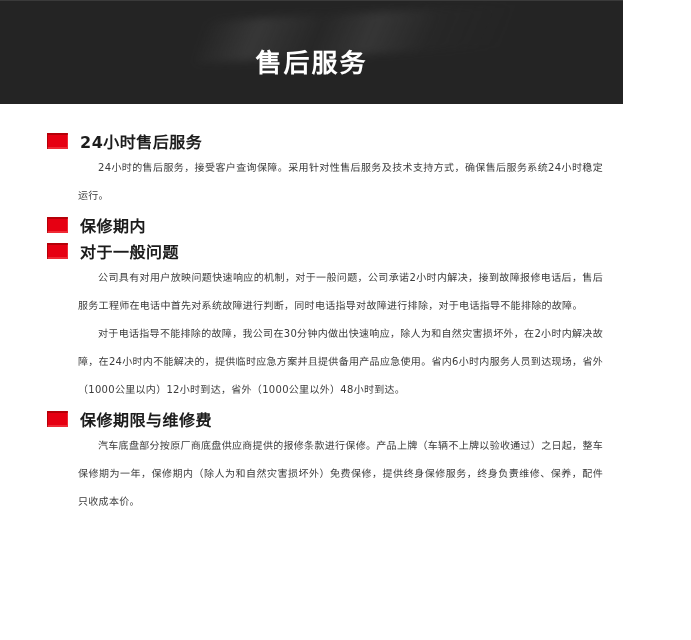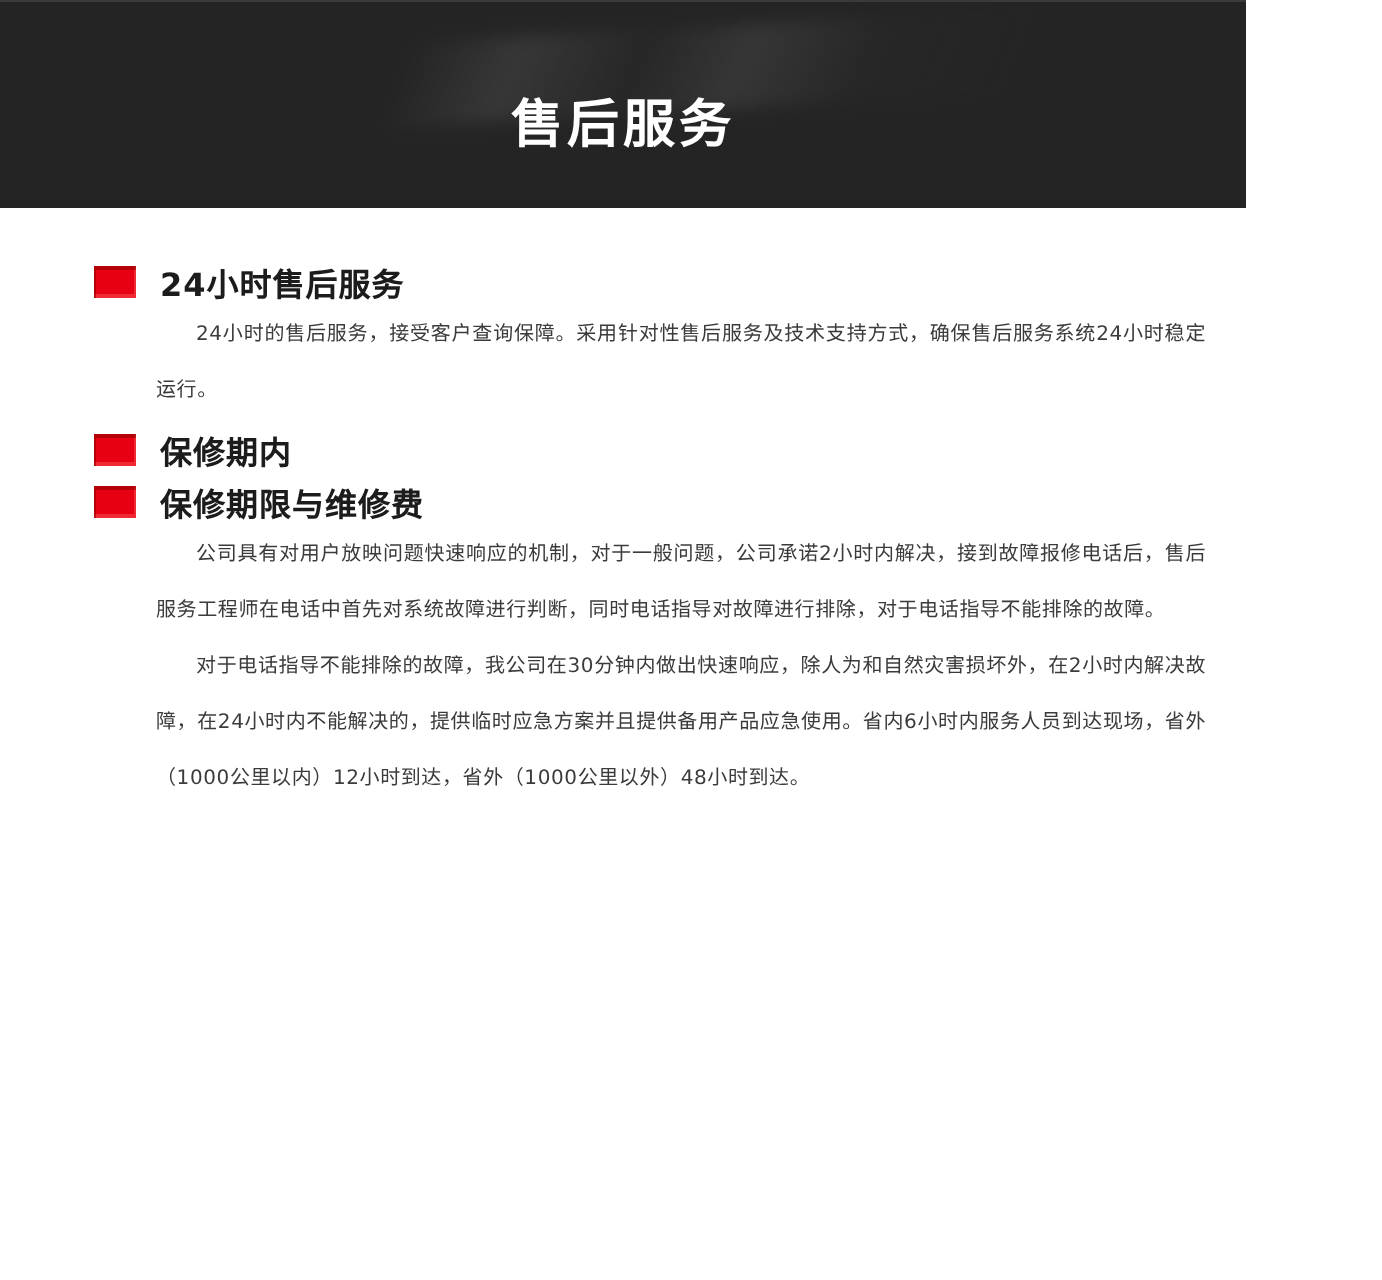--- a/index.html
+++ b/index.html
@@ -118,23 +118,32 @@
   <div class="section">
     <div class="sec-head">
       <span class="bullet"></span>
       <span class="sec-title">保修期内</span>
     </div>
   </div>
 
   <div class="section">
     <div class="sec-head">
       <span class="bullet"></span>
-      <span class="sec-title">保修期限与维修费</span>
+      <span class="sec-title">对于一般问题</span>
     </div>
     <div class="sec-body">
           <p>公司具有对用户放映问题快速响应的机制，对于一般问题，公司承诺2小时内解决，接到故障报修电话后，售后服务工程师在电话中首先对系统故障进行判断，同时电话指导对故障进行排除，对于电话指导不能排除的故障。</p>
           <p>对于电话指导不能排除的故障，我公司在30分钟内做出快速响应，除人为和自然灾害损坏外，在2小时内解决故障，在24小时内不能解决的，提供临时应急方案并且提供备用产品应急使用。省内6小时内服务人员到达现场，省外（1000公里以内）12小时到达，省外（1000公里以外）48小时到达。</p>
         </div>
   </div>
 
+  <div class="section">
+    <div class="sec-head">
+      <span class="bullet"></span>
+      <span class="sec-title">保修期限与维修费</span>
+    </div>
+    <div class="sec-body">
+          <p>汽车底盘部分按原厂商底盘供应商提供的报修条款进行保修。产品上牌（车辆不上牌以验收通过）之日起，整车保修期为一年，保修期内（除人为和自然灾害损坏外）免费保修，提供终身保修服务，终身负责维修、保养，配件只收成本价。</p>
+        </div>
+  </div>
 </div>
 
 </div>
 
 </body></html>

